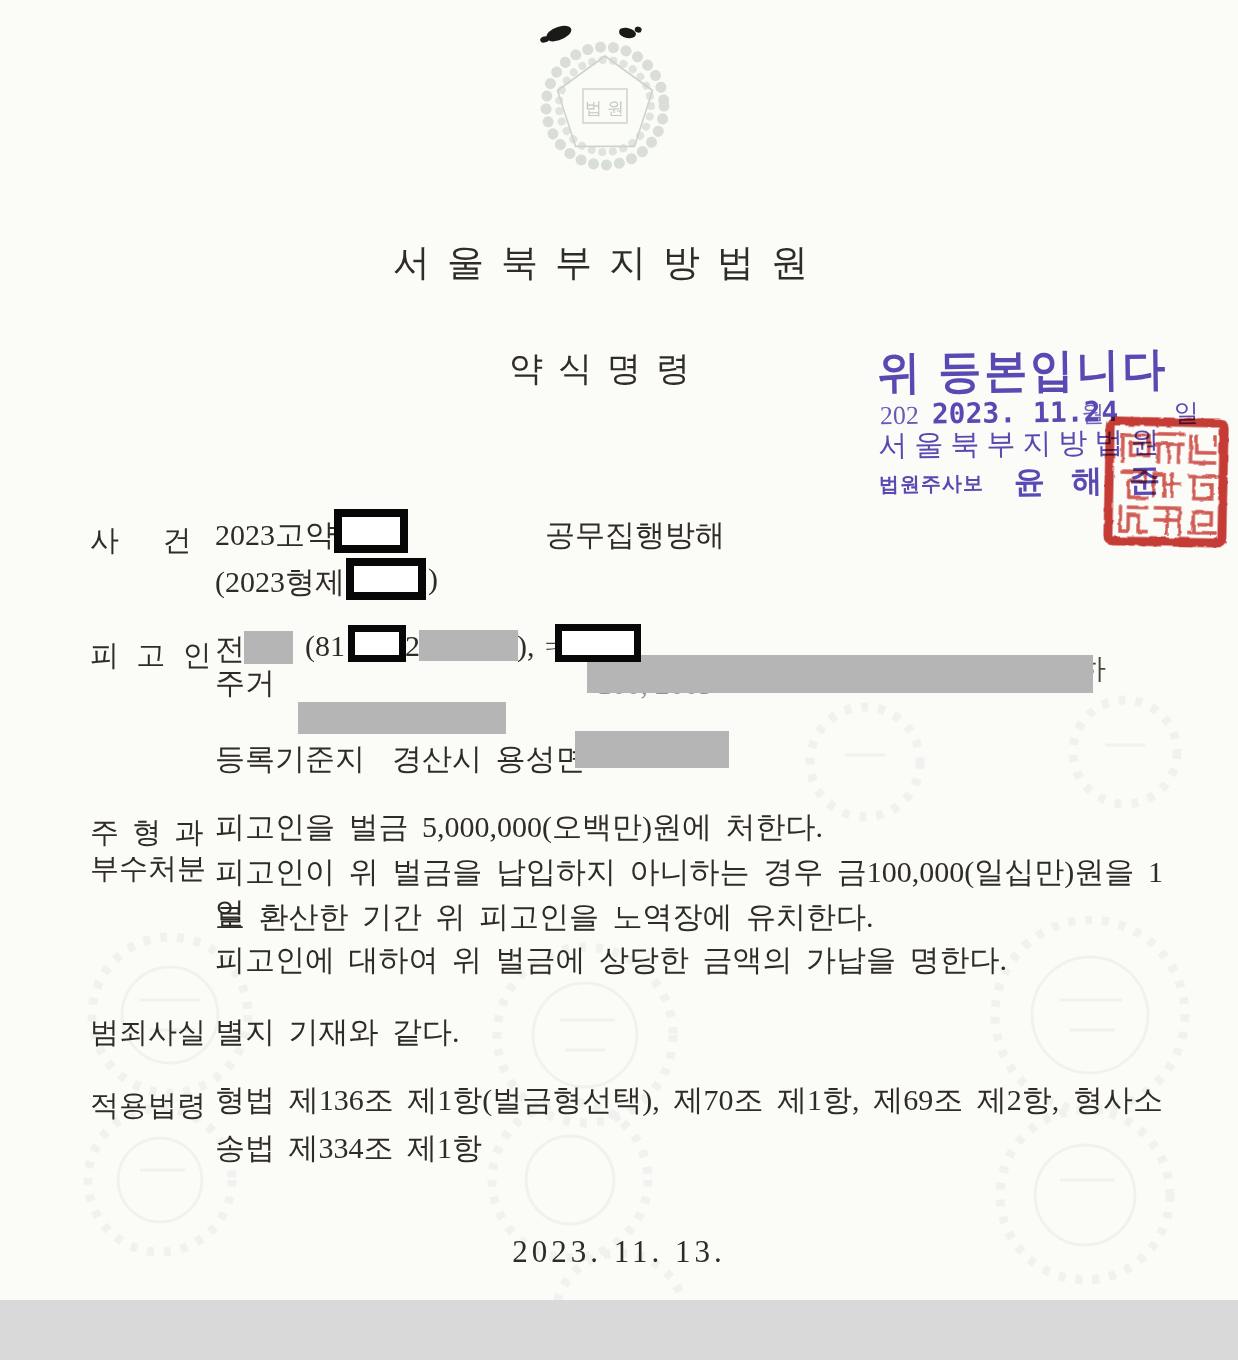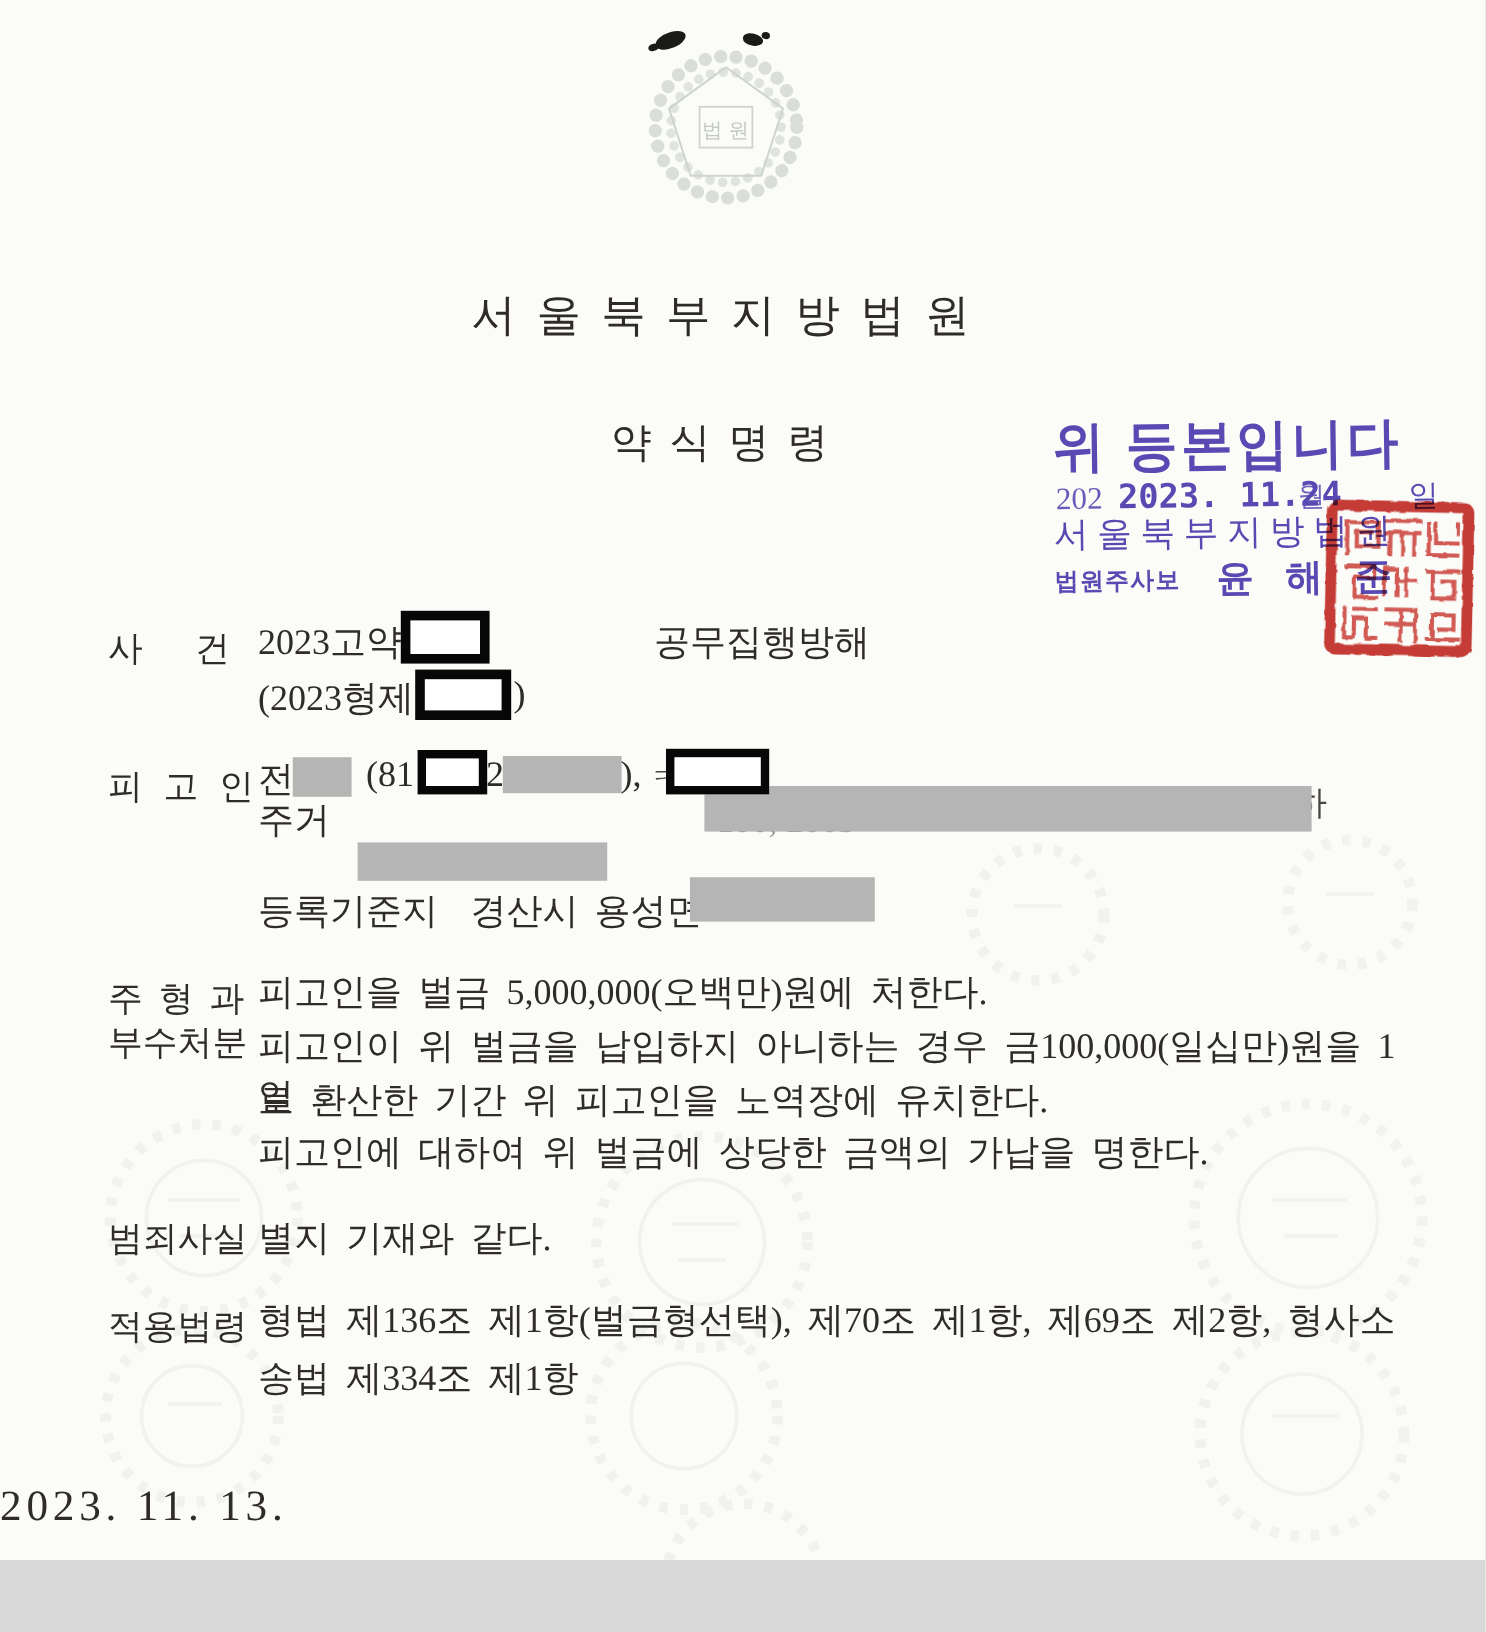--- a/index.html
+++ b/index.html
@@ -44,21 +44,21 @@
   
   .lbl{position:absolute;left:50px;font-size:29px;white-space:pre;z-index:2;margin-left:40px;}
   .txt{position:absolute;font-size:30px;white-space:pre;z-index:2;word-spacing:6px;}
   .just{white-space:normal;width:948px;text-align:justify;text-align-last:justify;word-spacing:4px;}
   
   .rb{position:absolute;background:#fff;border:8px solid #070707;box-sizing:border-box;z-index:3;}
   .rg{position:absolute;background:#b5b5b5;z-index:2;}
   .peek{position:absolute;font-size:29px;color:#8f8f8f;z-index:1;white-space:pre;}
   .frag{position:absolute;z-index:1;color:#4a463f;}
   
-  .fdate{position:absolute;left:0;top:1234px;width:1238px;text-align:left;font-size:36px;letter-spacing:4px;z-index:2;}
+  .fdate{position:absolute;left:0;top:1234px;width:1238px;text-align:center;font-size:31px;letter-spacing:4px;z-index:2;}
   .judge{position:absolute;top:1308px;font-size:31px;z-index:2;font-weight:bold;}
 </style>
 </head>
 <body>
 
 <div class="page">
 
   <svg class="wm" width="1238" height="1360" viewBox="0 0 1238 1360">
     <g fill="none" stroke="#9aa09a" opacity="0.09">
       <g stroke-width="9" stroke-dasharray="7 10">

